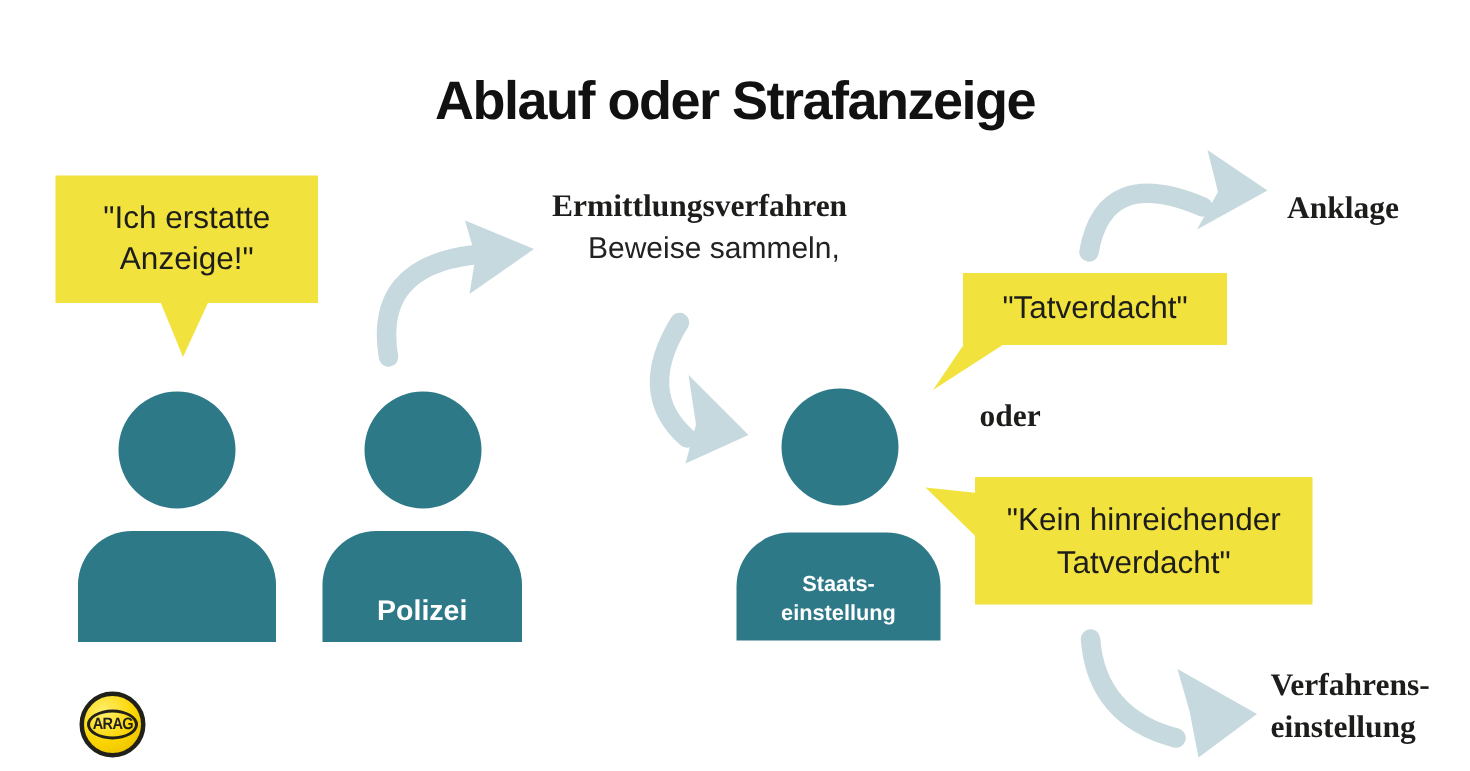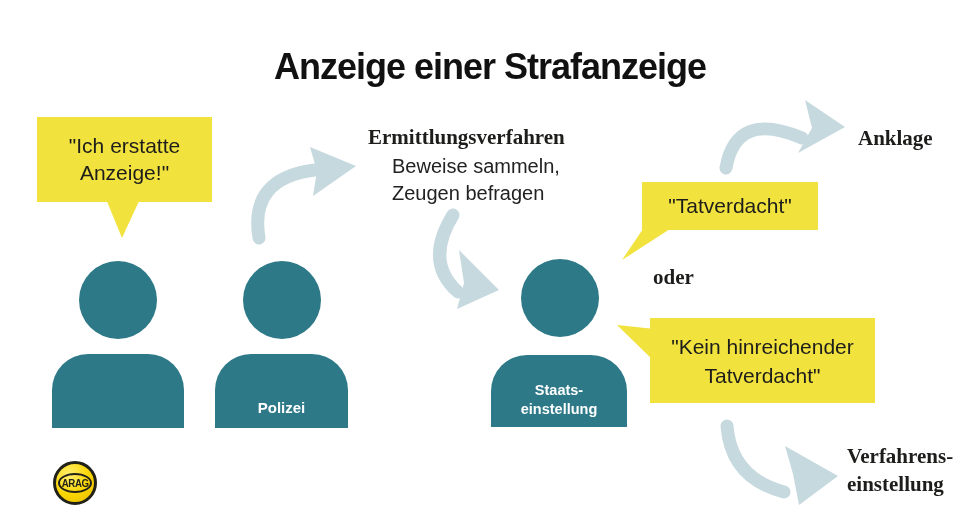--- a/index.html
+++ b/index.html
@@ -27,21 +27,21 @@
 
   .head{position:absolute;width:78px;height:78px;border-radius:50%;background:var(--teal);}
   .torso{position:absolute;height:74px;border-radius:36px 36px 0 0;background:var(--teal);}
   .head-citizen{left:79px;top:261px;}
   .torso-citizen{left:52px;top:354px;width:132px;}
   .head-police{left:243px;top:261px;}
   .torso-police{left:215px;top:354px;width:133px;}
   .head-prosecutor{left:521px;top:259px;}
   .torso-prosecutor{left:491px;top:355px;width:136px;height:72px;}
   .torso-label{position:absolute;left:0;right:0;bottom:10px;text-align:center;
-    color:#ffffff;font-weight:700;font-size:15px;line-height:20px;}
+    color:#ffffff;font-weight:700;font-size:19px;line-height:20px;}
   .torso-label.two-line{font-size:14.5px;line-height:19px;bottom:8px;text-align:center;}
 
   .serif-label{position:absolute;font-family:Liberation Serif, serif;font-weight:700;
     font-size:21px;line-height:28px;color:var(--ink);}
   .lbl-investigation{left:368px;top:123px;}
   .lbl-anklage{left:858px;top:124px;}
   .lbl-oder{left:653px;top:263px;}
   .lbl-verfahren{left:847px;top:442px;}
 
   .sans-desc{position:absolute;left:368px;top:153px;font-size:20px;line-height:27px;color:#222;margin-left:24px;}
@@ -54,21 +54,21 @@
     border-radius:50%;display:flex;align-items:center;justify-content:flex-end;}
   .logo-text{font-size:11px;font-weight:700;letter-spacing:-0.5px;transform:scaleX(0.88);
     color:var(--logo_ink);}
   .line{display:block;}
 </style>
 </head>
 <body>
 
 <div class="canvas">
 
-  <h1 class="page-title">Anzeige einer Strafanzeige</h1>
+  <h1 class="page-title">Ablauf oder Strafanzeige</h1>
 
   <svg class="layer" viewBox="0 0 980 514" aria-hidden="true">
     <g>
       <path class="arrow-stroke" d="M259 238 Q249 178 315 170"></path>
       <polygon class="arrow-head" points="356,166 310,147 317,171 313,196"></polygon>
     </g>
     <g>
       <path class="arrow-stroke" d="M453 215 Q424 262 458 292"></path>
       <polygon class="arrow-head" points="499,290 459,250 464,283 457,309"></polygon>
     </g>
@@ -111,21 +111,20 @@
   <div class="torso torso-prosecutor">
     <span class="torso-label two-line">
       <span class="line">Staats-</span>
       <span class="line">einstellung</span>
     </span>
   </div>
 
   <div class="serif-label lbl-investigation">Ermittlungsverfahren</div>
   <div class="sans-desc">
     <span class="line">Beweise sammeln,</span>
-    <span class="line">Zeugen befragen</span>
   </div>
 
   <div class="serif-label lbl-anklage">Anklage</div>
   <div class="serif-label lbl-oder">oder</div>
   <div class="serif-label lbl-verfahren">
     <span class="line">Verfahrens-</span>
     <span class="line">einstellung</span>
   </div>
 
   <div class="logo">

